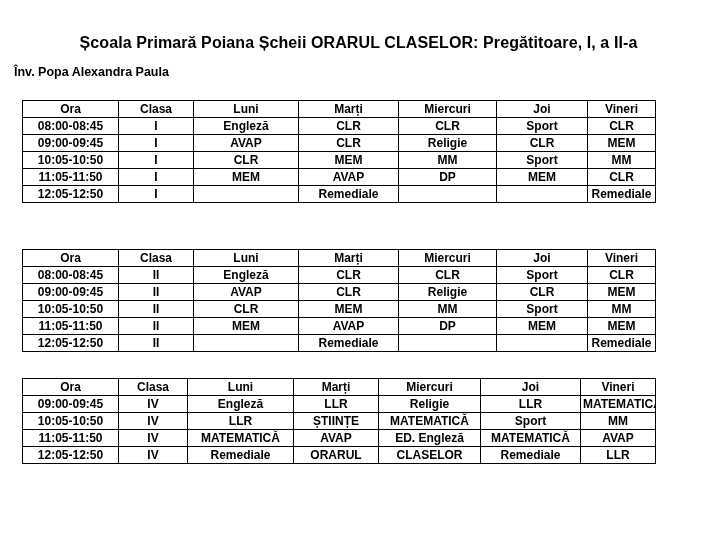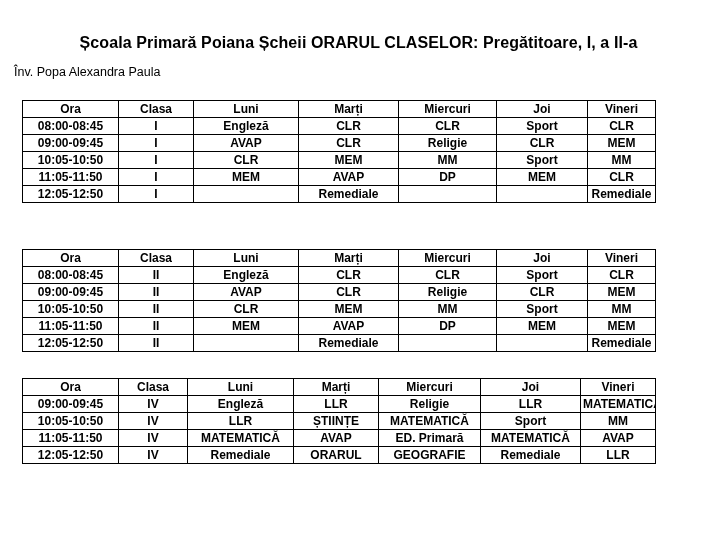--- a/index.html
+++ b/index.html
@@ -21,21 +21,21 @@
     text-align: center;
     font-size: 16px;
     font-weight: bold;
     letter-spacing: 0.1px;
   }
   .subtitle {
     position: absolute;
     top: 65px;
     left: 14px;
     font-size: 12.5px;
-    font-weight: normal;
+    font-weight: bold;
   }
   table.schedule {
     position: absolute;
     left: 22px;
     width: 634px;
     border-collapse: collapse;
     table-layout: fixed;
     background: #ffffff;
   }
   table.schedule.t1 { top: 100px; }
@@ -243,29 +243,29 @@
           <td>ȘTIINȚE</td>
           <td>MATEMATICĂ</td>
           <td>Sport</td>
           <td>MM</td>
         </tr>
         <tr>
           <td>11:05-11:50</td>
           <td>IV</td>
           <td>MATEMATICĂ</td>
           <td>AVAP</td>
-          <td>ED. Primară</td>
+          <td>ED. Engleză</td>
           <td>MATEMATICĂ</td>
           <td>AVAP</td>
         </tr>
         <tr>
           <td>12:05-12:50</td>
           <td>IV</td>
           <td>Remediale</td>
           <td>ORARUL</td>
-          <td>GEOGRAFIE</td>
+          <td>CLASELOR</td>
           <td>Remediale</td>
           <td>LLR</td>
         </tr>
       </tbody>
     </table>
 
 </div>
 
 </body></html>

